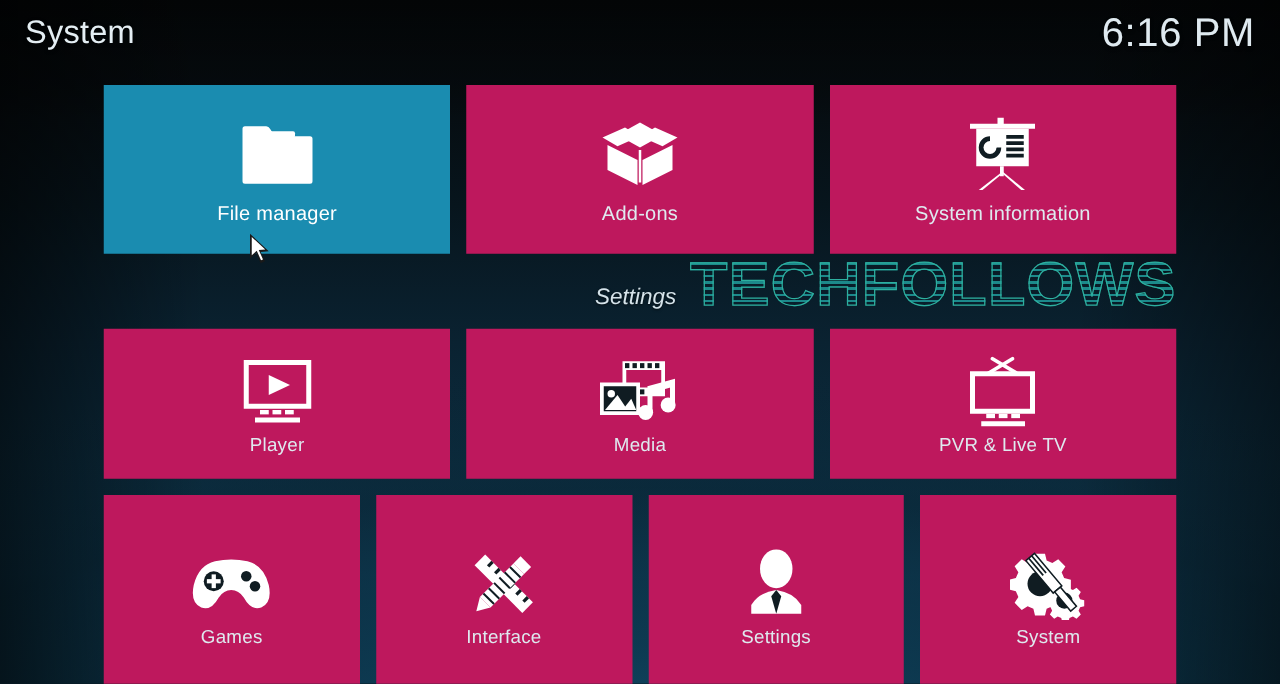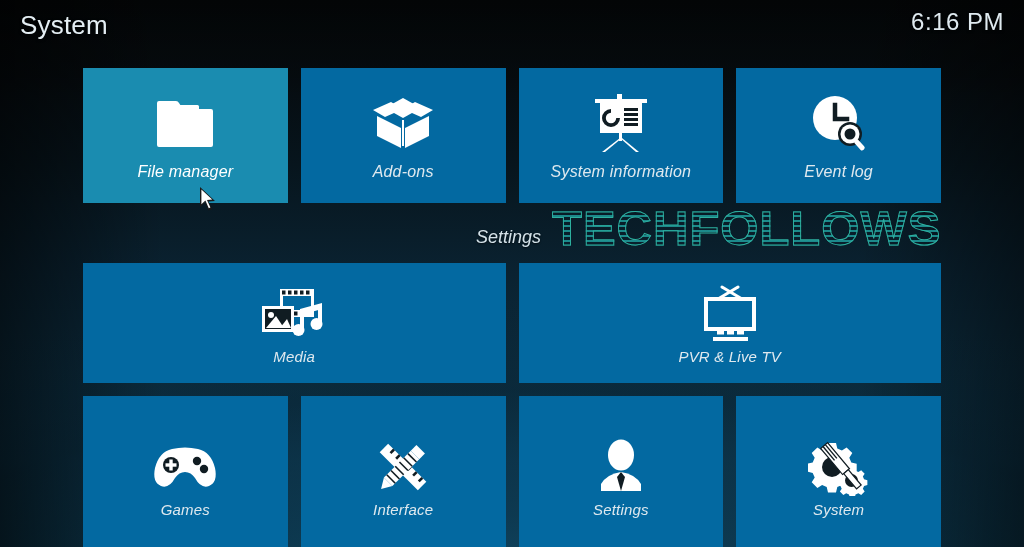--- a/index.html
+++ b/index.html
@@ -43,21 +43,21 @@
 
   
   #page-title {
     position:absolute; left:20px; top:10px;
     font-size:26px; font-weight:400;
     color:#e4eef3; letter-spacing:0.2px;
     text-shadow:0 1px 3px rgba(0,0,0,.6);
   }
   #clock {
     position:absolute; right:20px; top:8px;
-    font-size:24px; font-weight:300;
+    font-size:32px; font-weight:300;
     color:#dfeaf0; letter-spacing:0.5px;
     text-shadow:0 1px 3px rgba(0,0,0,.6);
   }
 
   
   #watermark {
     position:absolute;
     left:552px; top:200px;
     font-size:49px;
     font-weight:bold;
@@ -88,30 +88,29 @@
     font-style:italic;
   }
 
   
   .row {
     position:absolute;
     left:83px;
     width:858px;
     display:flex;
     gap:13px;
-    font-style:italic;
   }
   #row-top    { top:68px;  height:135px; }
   #row-mid    { top:263px; height:120px; }
   #row-bottom { top:396px; height:160px; }
 
   .tile {
     position:relative;
     flex:1 1 0;
-    background:#0369a1;
+    background:#be185d;
     display:flex;
     flex-direction:column;
     align-items:center;
     justify-content:center;
     cursor:pointer;
   }
   .tile.selected { background:#1a8cb0; }
 
   .tile .tile-icon {
     width:70px; height:62px;
@@ -200,42 +199,44 @@
           <circle cx="20" cy="24" r="5.2"></circle>
         </g>
         <g fill="#101c22">
           <path d="M20 19 a5.2 5.2 0 0 1 5.2 5.2 L20 24.2 Z" fill="#ffffff"></path>
         </g>
       </svg>
     </span>
     <span class="tile-label">System information</span>
   </div>
 
-  <div class="tile">
-    <span class="tile-icon">
-      <svg width="62" height="58" viewBox="0 0 62 58">
-        <circle cx="27" cy="24" r="22" fill="#ffffff"></circle>
-        <g stroke="#101c22" stroke-width="4.5" stroke-linecap="square" fill="none">
-          <path d="M27 11 L27 25 L39 25"></path>
-        </g>
-        <circle cx="42" cy="40" r="12" fill="#101c22"></circle>
-        <circle cx="42" cy="40" r="9.5" fill="#ffffff"></circle>
-        <circle cx="42" cy="40" r="5.5" fill="#101c22"></circle>
-        <rect x="48" y="45" width="5" height="13" rx="2.2" fill="#ffffff" transform="rotate(-42 50 50)"></rect>
-      </svg>
-    </span>
-    <span class="tile-label">Event log</span>
-  </div>
 
 </div>
 
 <div id="settings-label">Settings</div>
 
 <div class="row" id="row-mid">
 
+  <div class="tile">
+    <span class="tile-icon">
+      <svg width="66" height="54" viewBox="0 0 66 54">
+        <g fill="none" stroke="#ffffff" stroke-width="4">
+          <rect x="8" y="3" width="50" height="35"></rect>
+        </g>
+        <polygon points="26,13 26,29 43,21" fill="#ffffff"></polygon>
+        <g fill="#ffffff">
+          <rect x="19" y="41" width="7" height="3.5"></rect>
+          <rect x="29" y="41" width="7" height="3.5"></rect>
+          <rect x="39" y="41" width="7" height="3.5"></rect>
+          <rect x="15" y="47" width="36" height="4"></rect>
+        </g>
+      </svg>
+    </span>
+    <span class="tile-label">Player</span>
+  </div>
 
   <div class="tile">
     <span class="tile-icon">
       <svg width="68" height="58" viewBox="0 0 68 58">
         <g fill="#ffffff">
           <rect x="20" y="4" width="34" height="7"></rect>
           <rect x="20" y="25" width="34" height="7"></rect>
           <rect x="20" y="11" width="3" height="14"></rect>
           <rect x="51" y="11" width="3" height="14"></rect>
         </g>

